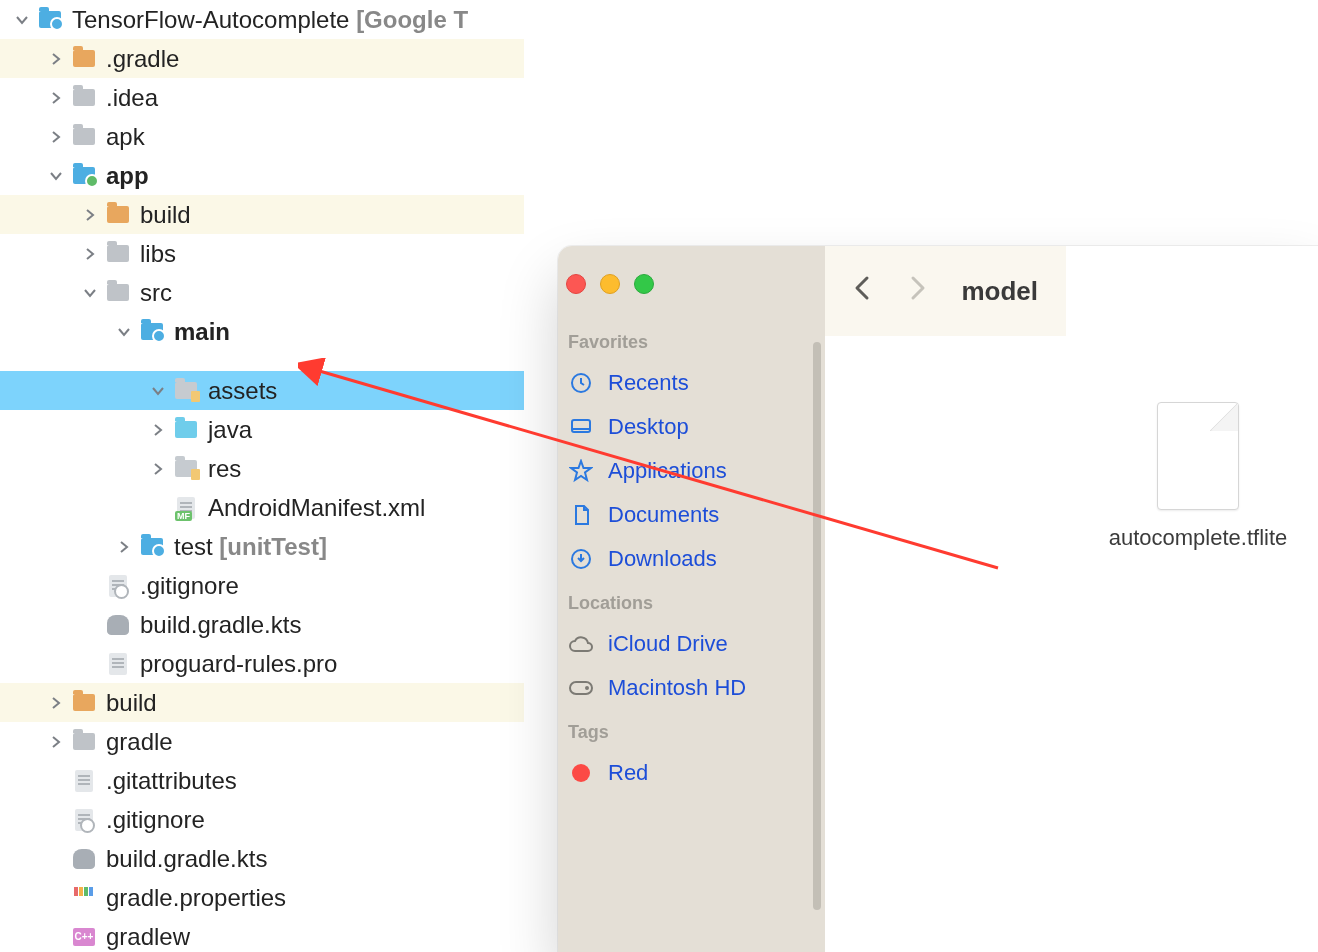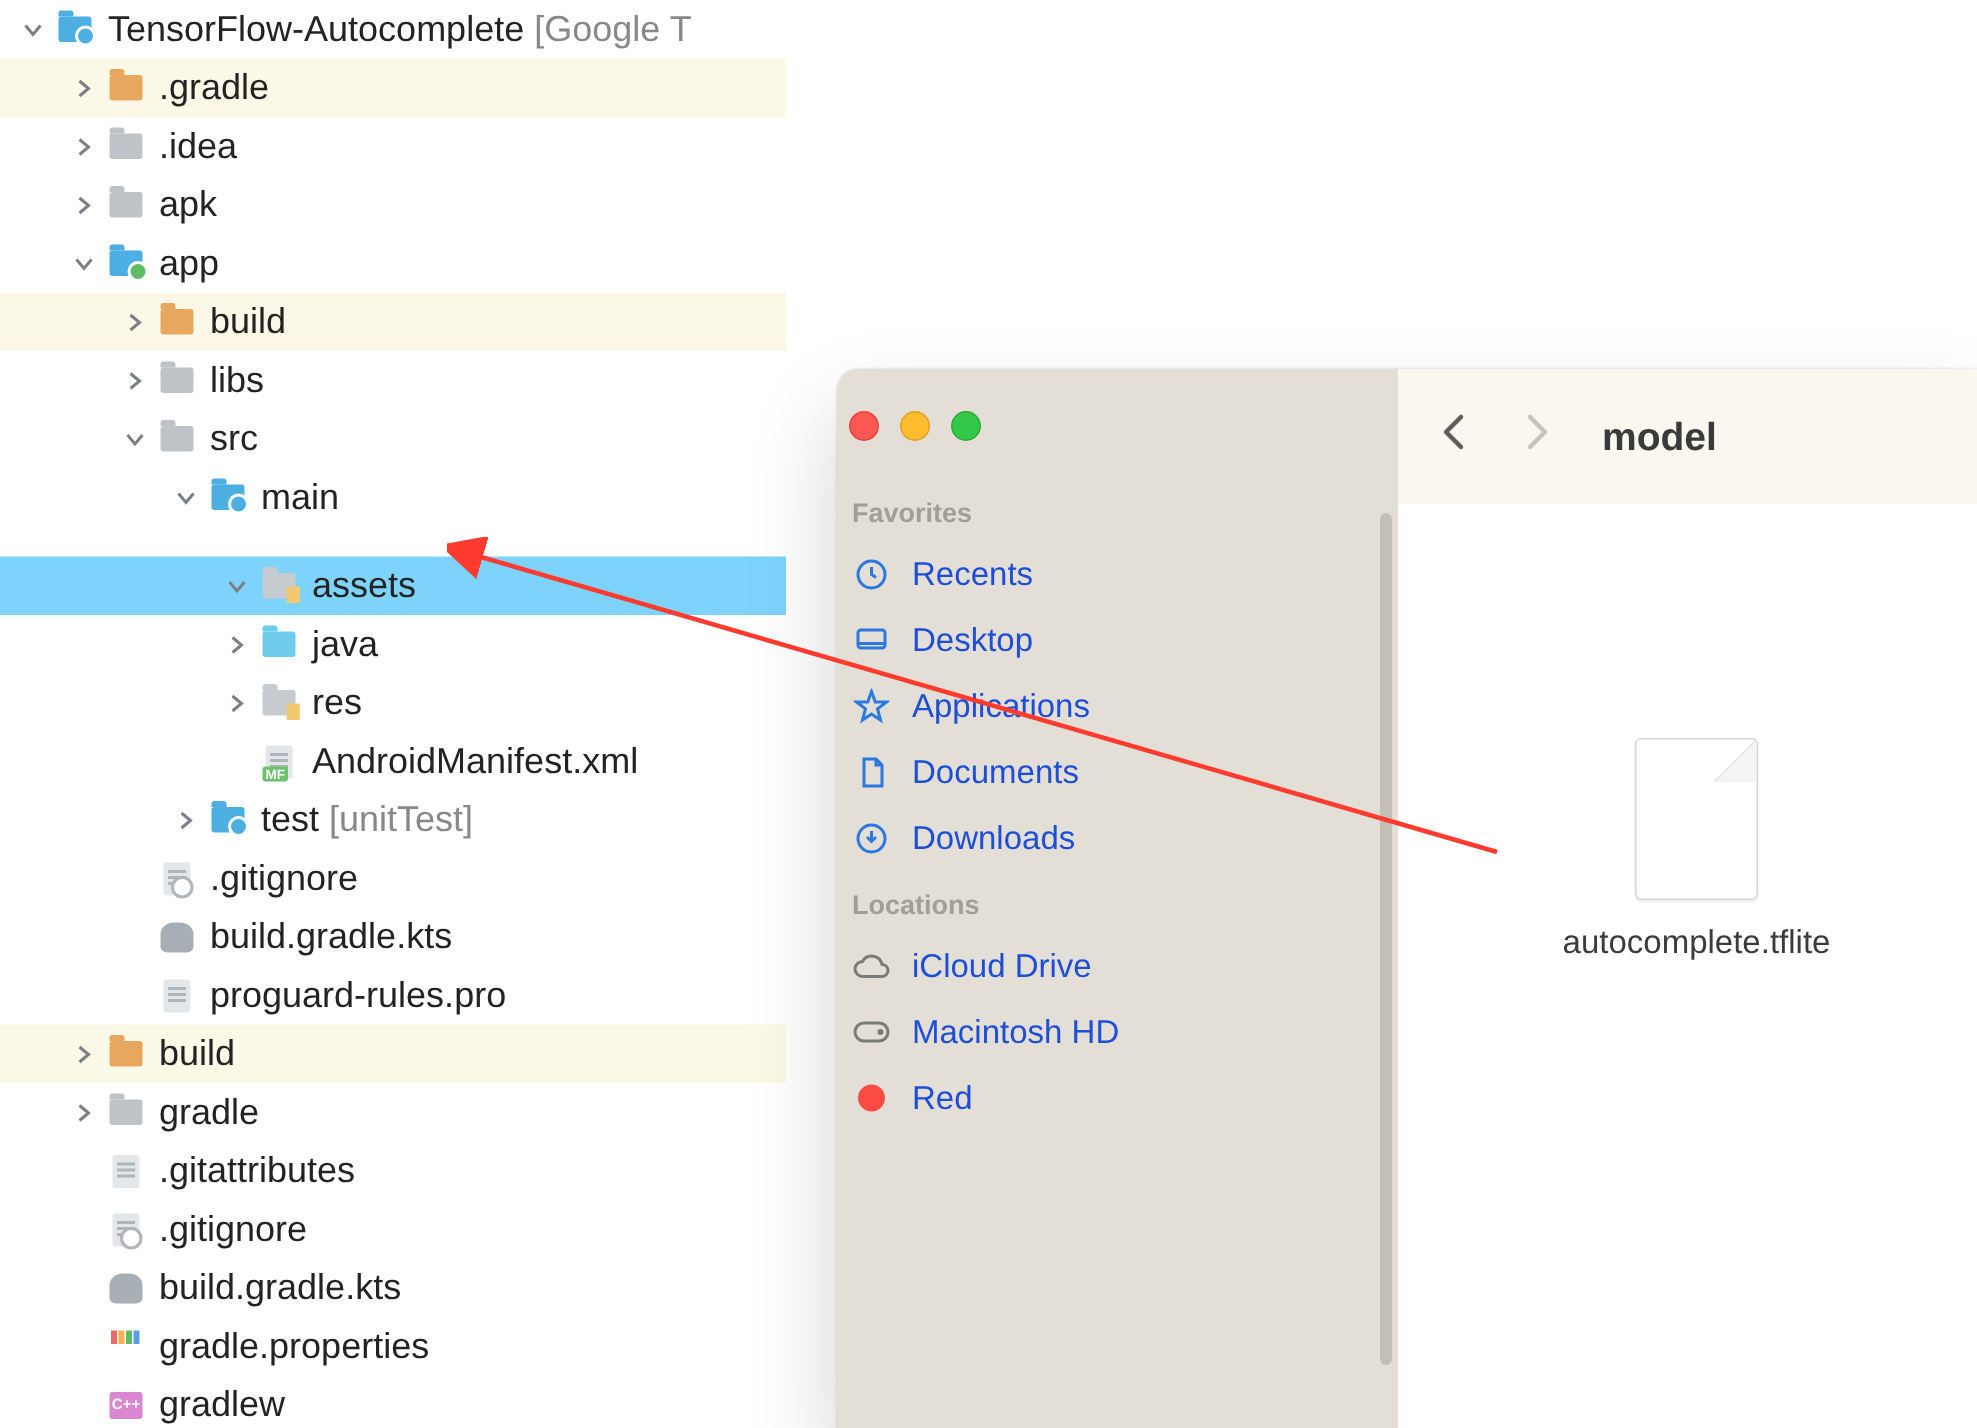--- a/index.html
+++ b/index.html
@@ -30,41 +30,41 @@
 .doc-git{background:#e4e7ea;position:relative;}
 .doc-git::after{content:"";position:absolute;bottom:-2px;right:-2px;width:11px;height:11px;border-radius:50%;background:#fff;border:2px solid #b0b5ba;}
 .doc-elephant{width:22px;height:20px;background:#a8aeb5;border-radius:40% 40% 20% 20%;position:relative;}
 .doc-grprop{width:20px;height:22px;display:flex;flex-wrap:wrap;gap:1px;}
 .doc-grprop span{width:4px;height:9px;}
 .doc-grprop span:nth-child(1){background:#e86a6a;}
 .doc-grprop span:nth-child(2){background:#f3b24a;}
 .doc-grprop span:nth-child(3){background:#5fbb68;}
 .doc-grprop span:nth-child(4){background:#5a9de8;}
 .doc-cpp{width:22px;height:18px;background:#d987d0;border-radius:2px;font-size:10px;color:#fff;display:flex;align-items:center;justify-content:center;font-weight:bold;}
-.bold{font-weight:400;}
+.bold{font-weight:700;}
 .bracket{color:#888;}
 
 
 .finder{position:absolute;left:558px;top:246px;width:760px;height:706px;border-radius:14px 0 0 0;overflow:hidden;box-shadow:0 0 0 1px rgba(0,0,0,.06),0 30px 60px rgba(0,0,0,.18);display:flex;}
 .fside{width:374px;background:#e4dfd6;padding:28px 22px 0 8px;position:relative;}
 .lights{display:flex;gap:14px;margin-bottom:38px;}
 .light{width:20px;height:20px;border-radius:50%;}
 .l-r{background:#fc5753;border:1px solid #e44540;}
 .l-y{background:#fdbc2e;border:1px solid #e0a020;}
 .l-g{background:#33c848;border:1px solid #2baa3d;}
 .fsec-title{font-size:18px;font-weight:700;color:#a19e97;margin:12px 0 8px 2px;}
 .fitem{display:flex;align-items:center;height:44px;padding-left:2px;cursor:pointer;}
 .ficon{width:26px;height:26px;margin-right:14px;display:flex;align-items:center;justify-content:center;}
 .ficon svg{stroke:#2b79e0;stroke-width:2;fill:none;}
 .ficon.gray svg{stroke:#7c7a74;}
 .flabel{font-size:22px;color:#1d4ed8;}
 .tag-dot{width:18px;height:18px;border-radius:50%;}
 .scroll-ind{position:absolute;right:4px;top:96px;width:8px;height:568px;background:#c3bfb6;border-radius:4px;}
 
-.fmain{flex:1;background:#fff;display:flex;flex-direction:column;}
+.fmain{flex:1;background:#fff;display:flex;flex-direction:row;}
 .fbar{height:90px;background:#faf7ef;display:flex;align-items:center;padding:0 28px;gap:34px;}
 .nav-ar{cursor:pointer;}
 .fbar-title{font-weight:700;font-size:26px;color:#3a3a3a;}
 .fbody{flex:1;position:relative;display:flex;justify-content:center;padding-top:156px;padding-left:12px;}
 .file{display:flex;flex-direction:column;align-items:center;width:240px;}
 .file-icn{width:82px;height:108px;background:#fff;border:1px solid #d6d6d6;border-radius:4px;position:relative;box-shadow:0 1px 2px rgba(0,0,0,.08);}
 .file-icn::before{content:"";position:absolute;top:0;right:0;width:28px;height:28px;background:linear-gradient(135deg,transparent 48%,#e2e2e2 50%);border-radius:0 4px 0 0;}
 .file-icn::after{content:"";position:absolute;top:0;right:0;width:28px;height:28px;background:linear-gradient(315deg,#f4f4f4 48%,transparent 50%);border-bottom-left-radius:3px;}
 .file-lbl{margin-top:14px;font-size:22px;text-align:center;color:#3b3b3b;line-height:1.3;}
 
@@ -417,20 +417,21 @@
     </div>
     <div class="fitem">
       <span class="ficon gray">
           <svg width="26" height="18" viewBox="0 0 26 18">
             <rect x="2" y="3" width="22" height="12" rx="6"></rect>
             <circle cx="19" cy="9" r="1" fill="#7c7a74"></circle>
           </svg>
         </span>
       <span class="flabel">Macintosh HD</span>
     </div>
+    <div class="fsec-title">Tags</div>
     <div class="fitem">
       <span class="ficon">
           <span class="tag-dot" style="background:#fc4a45;"></span>
         </span>
       <span class="flabel">Red</span>
     </div>
     <div class="scroll-ind"></div>
   </div>
   <div class="fmain">
     <div class="fbar">

